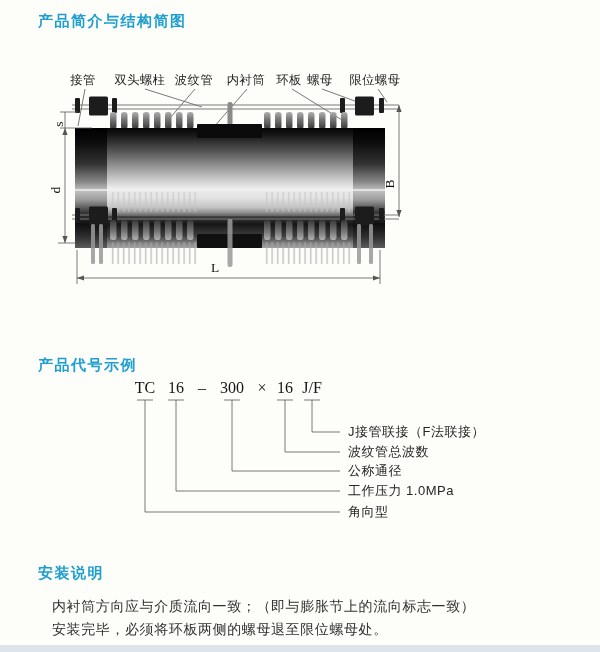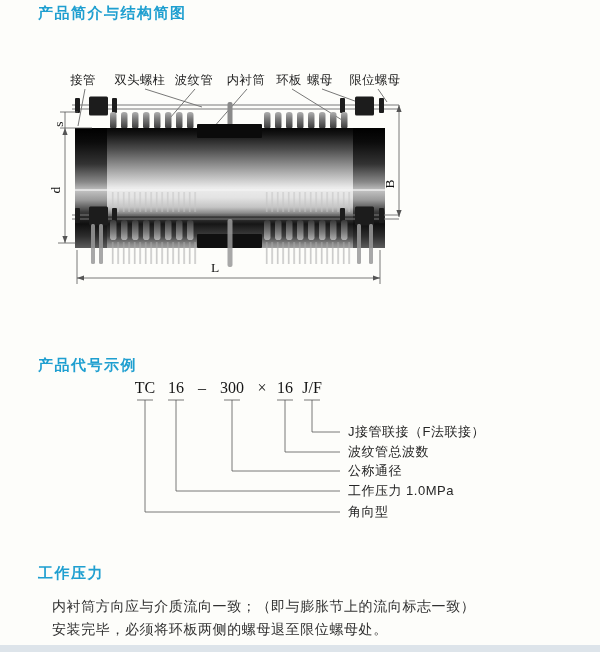--- a/index.html
+++ b/index.html
@@ -26,21 +26,21 @@
   .seg{font-family:"Liberation Serif",serif;font-size:16px;fill:#151515;}
   .callout{font-size:13px;fill:#262626;letter-spacing:.5px;}
   .ln{stroke:#555;stroke-width:.8;fill:none;}
   .rod{stroke:#7a7a7a;stroke-width:1.1;}
   .nut{fill:#1c1c1c;}
   .arrow{fill:#555;stroke:none;}
 </style>
 </head>
 <body>
 
-<div class="heading" style="top:4px;">产品简介与结构简图</div>
+<div class="heading" style="top:12px;">产品简介与结构简图</div>
 
 <svg class="abs" style="left:30px;top:58px;" width="420" height="255" viewBox="0 0 420 255">
   <defs>
     <linearGradient id="gpipe" x1="0" y1="0" x2="0" y2="1">
       <stop offset="0" stop-color="#060606"></stop>
         <stop offset=".05" stop-color="#141414"></stop>
       <stop offset=".18" stop-color="#4e4e4e"></stop>
         <stop offset=".36" stop-color="#a8a8a8"></stop>
       <stop offset=".5" stop-color="#ececec"></stop>
         <stop offset=".58" stop-color="#e3e3e3"></stop>
@@ -215,18 +215,18 @@
   </g>
   <g>
     <text class="callout" x="348" y="64">J接管联接（F法联接）</text>
     <text class="callout" x="348" y="84">波纹管总波数</text>
     <text class="callout" x="348" y="103">公称通径</text>
     <text class="callout" x="348" y="123">工作压力 1.0MPa</text>
     <text class="callout" x="348" y="144">角向型</text>
   </g>
 </svg>
 
-<div class="heading" style="top:564px;">工作压力</div>
+<div class="heading" style="top:564px;">安装说明</div>
 
 <div class="install-line" style="top:598px;">内衬筒方向应与介质流向一致；（即与膨胀节上的流向标志一致）</div>
 <div class="install-line" style="top:621px;">安装完毕，必须将环板两侧的螺母退至限位螺母处。</div>
 
 <div class="footer-bar"></div>
 
 </body></html>

